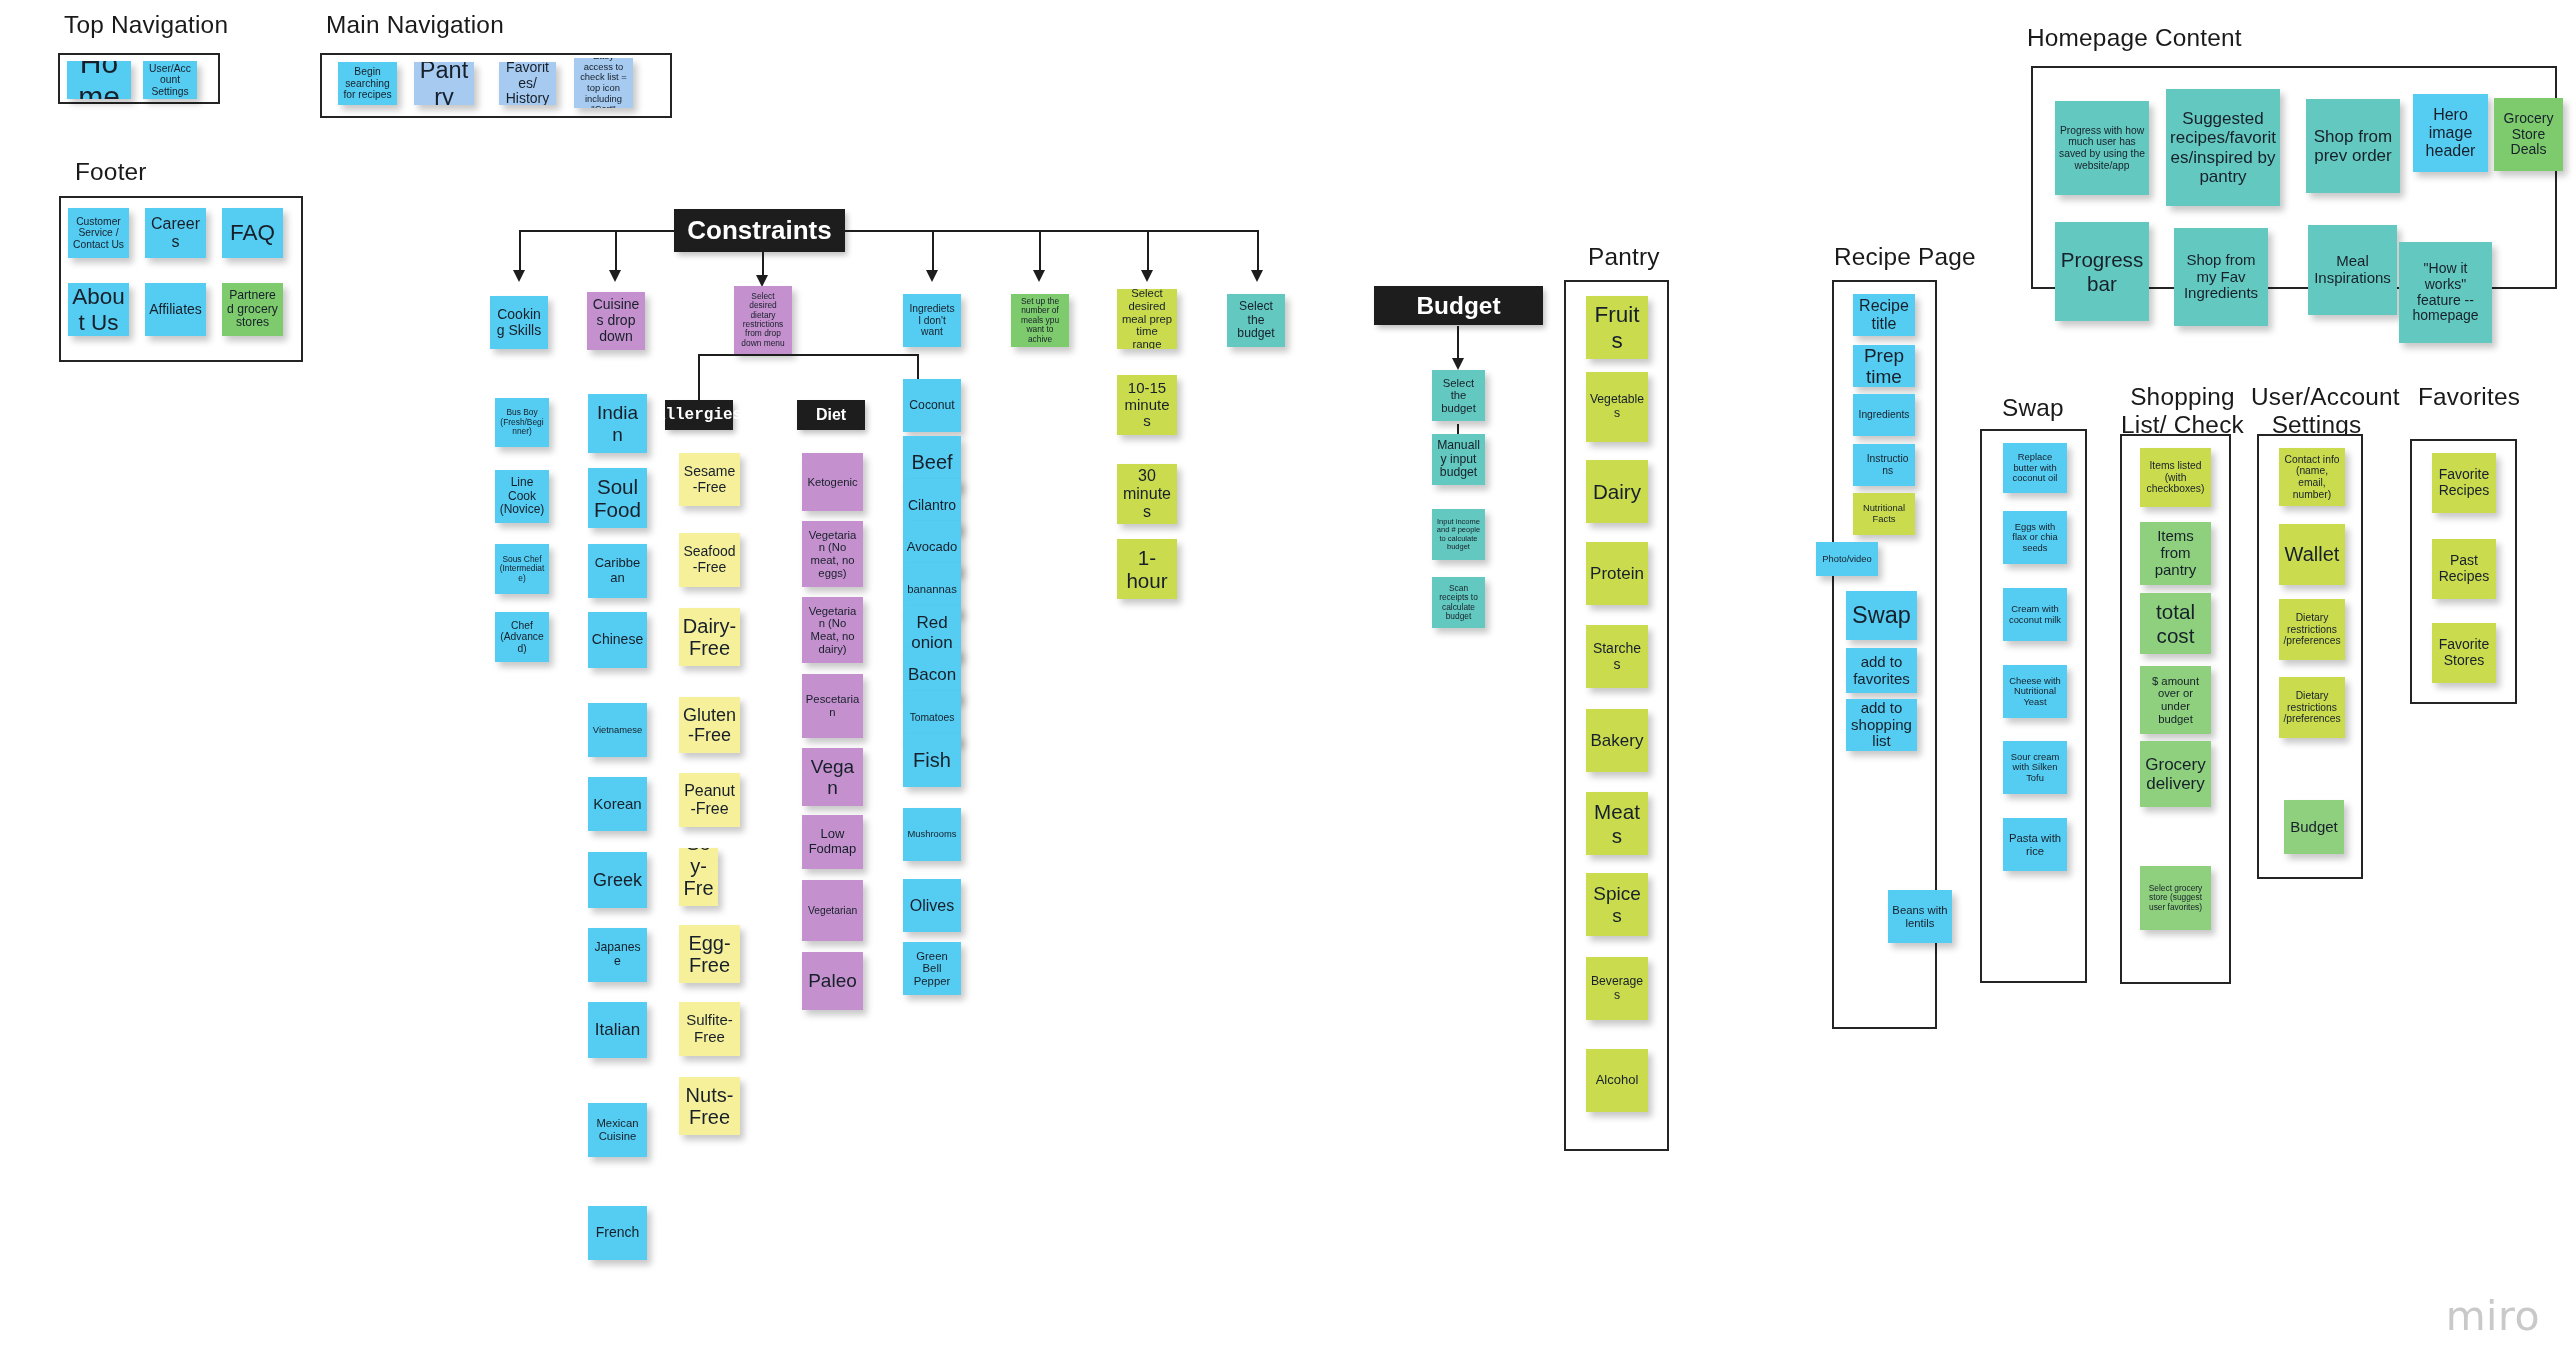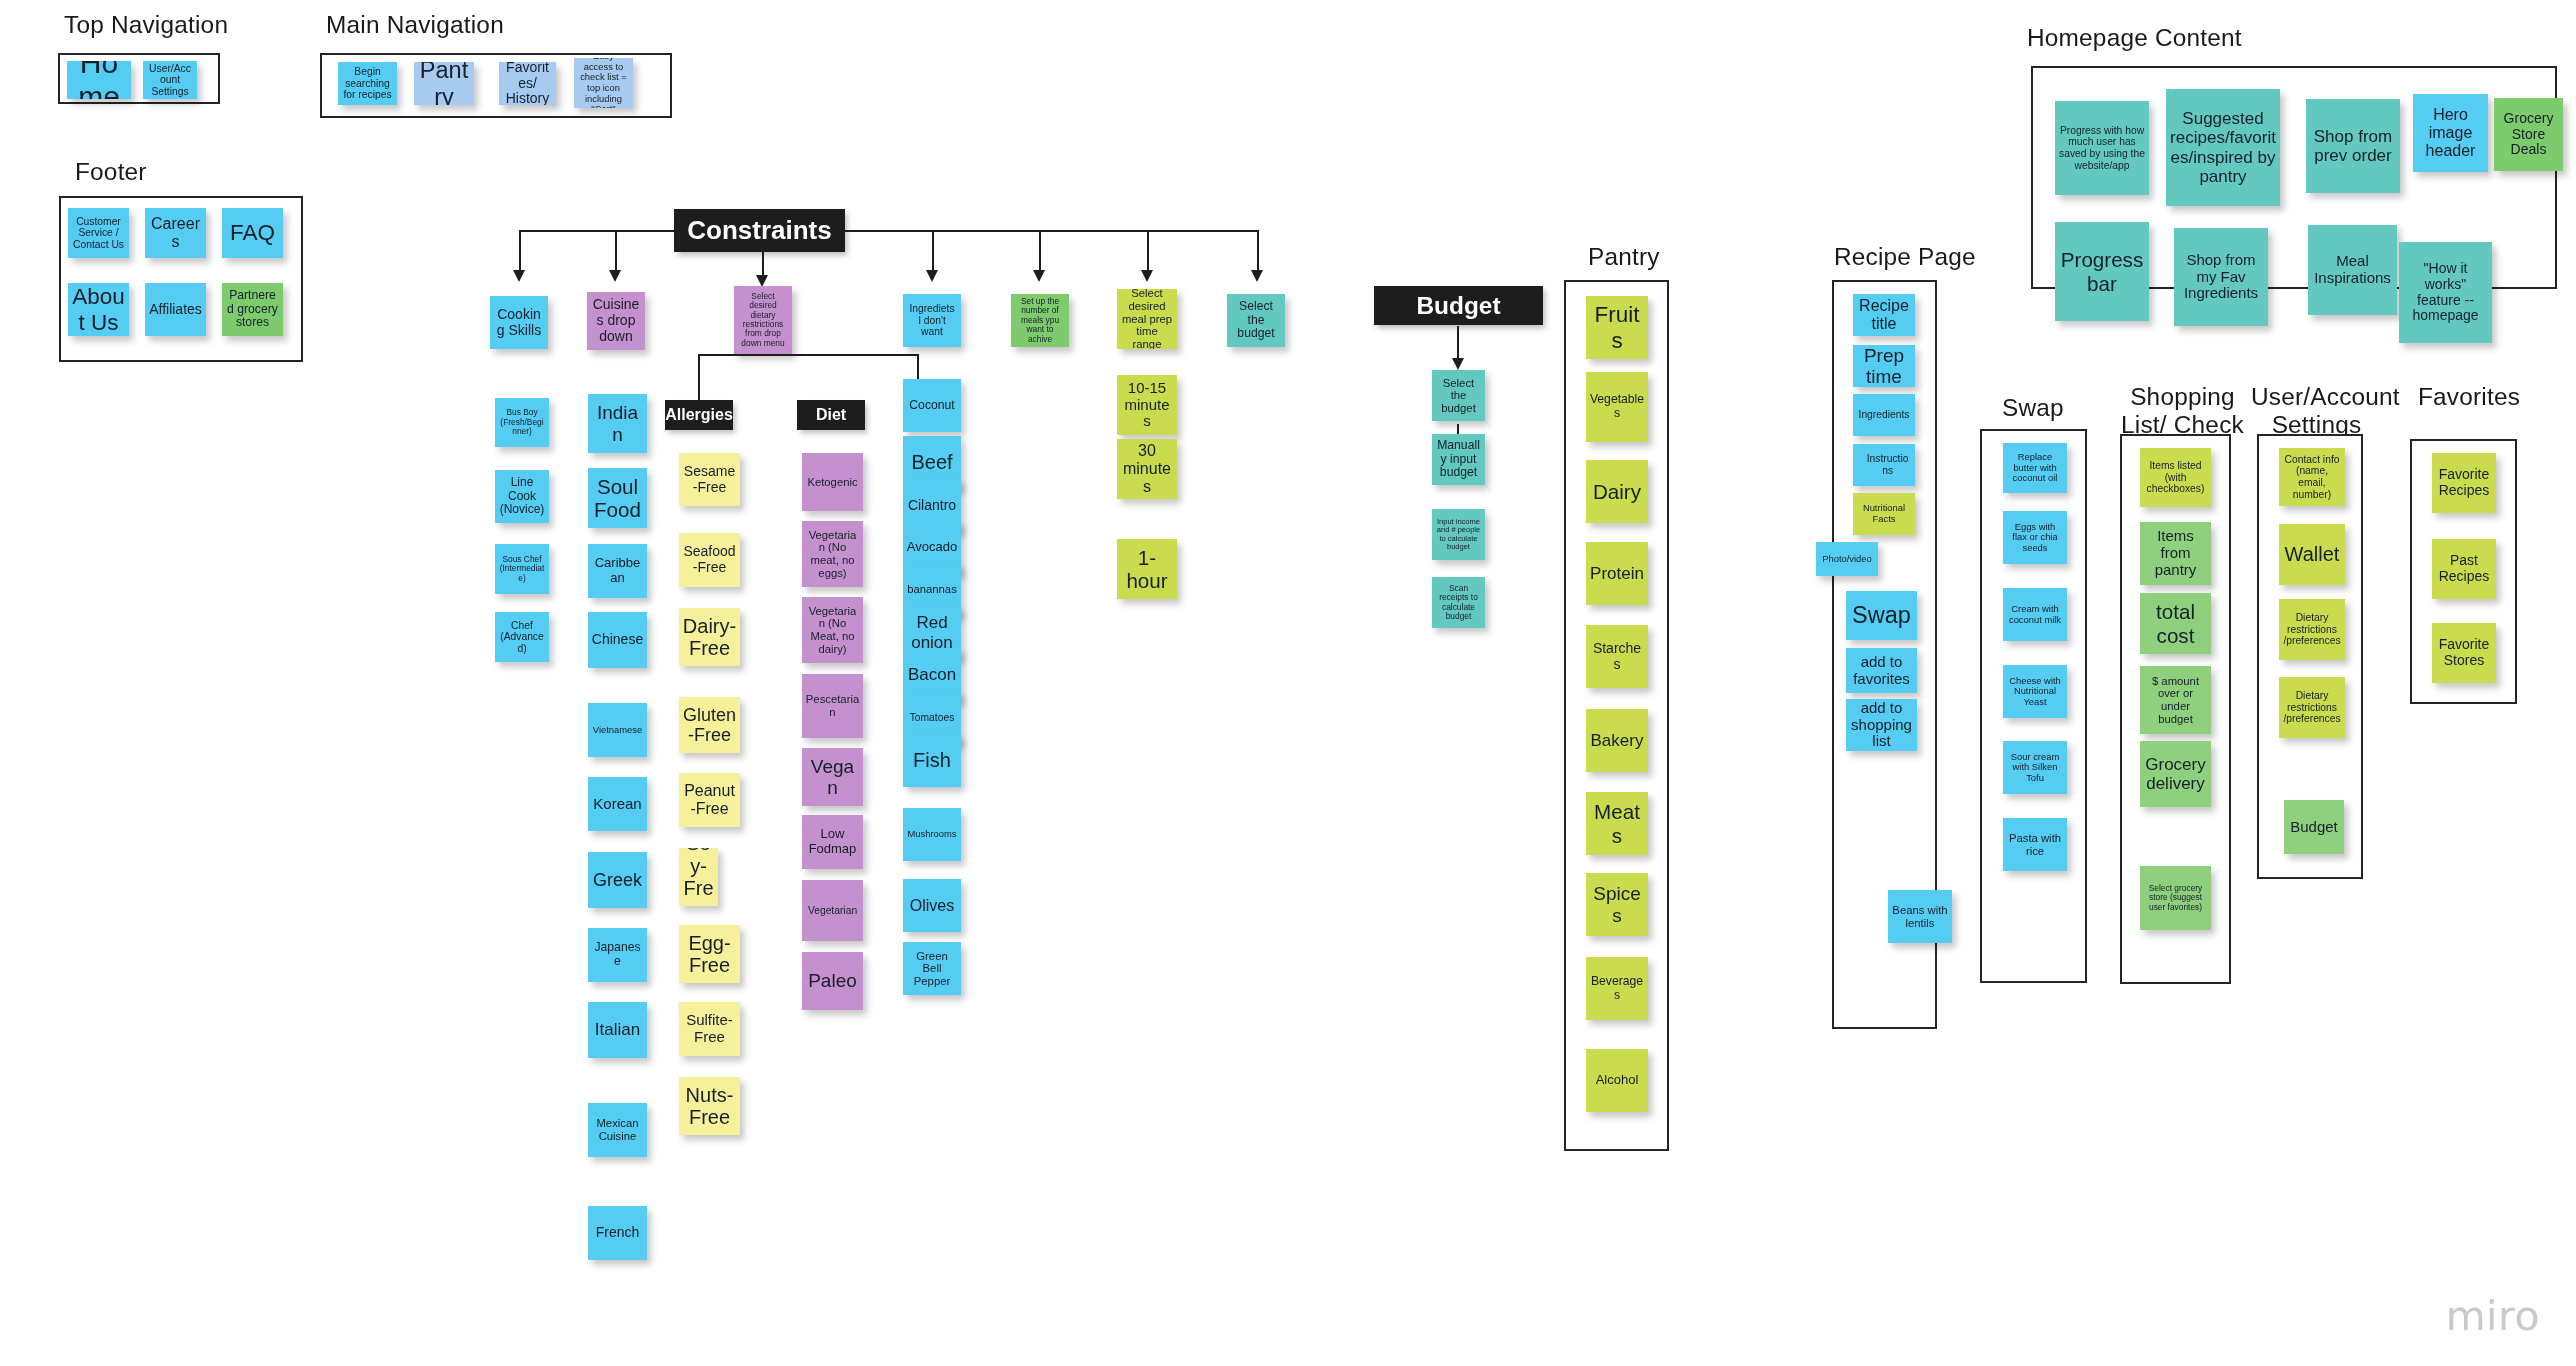--- a/index.html
+++ b/index.html
@@ -178,21 +178,21 @@
   <div class="note blue" style="left:588px; top:1002px; width:59px; height:56px; font-size:17px;">Italian</div>
   <div class="note blue" style="left:588px; top:1103px; width:59px; height:54px; font-size:11.3px;">Mexican Cuisine</div>
   <div class="note blue" style="left:588px; top:1206px; width:59px; height:54px; font-size:14px;">French</div>
 
   <div class="note purple" style="left:734px; top:286px; width:58px; height:68px; font-size:8.4px;">Select desired dietary restrictions from drop down menu</div>
 
   <div class="ln lnh" style="left:698px; top:354px; width:221px;"></div>
   <div class="ln lnv" style="left:698px; top:354px; height:50px;"></div>
   <div class="ln lnv" style="left:917px; top:354px; height:50px;"></div>
 
-  <div class="bar" style="left:665px; top:400px; width:68px; height:30px; font-size:16px;">Allergies</div>
+  <div class="bar" style="left:665px; top:400px; width:68px; height:30px; font-size:16px;font-family:Liberation Mono, monospace;">Allergies</div>
   <div class="bar" style="left:797px; top:400px; width:68px; height:30px; font-size:16px;">Diet</div>
 
   <div class="note yellow" style="left:679px; top:453px; width:61px; height:53px; font-size:14px;">Sesame-Free</div>
   <div class="note yellow" style="left:679px; top:533px; width:61px; height:54px; font-size:14px;">Seafood-Free</div>
   <div class="note yellow" style="left:679px; top:608px; width:61px; height:58px; font-size:20px;">Dairy-Free</div>
   <div class="note yellow" style="left:679px; top:697px; width:61px; height:56px; font-size:18px;">Gluten-Free</div>
   <div class="note yellow" style="left:679px; top:773px; width:61px; height:54px; font-size:16px;">Peanut-Free</div>
   <div class="note yellow" style="left:679px; top:848px; width:39px; height:58px; font-size:20px;">Soy-Free</div>
   <div class="note yellow" style="left:679px; top:925px; width:61px; height:58px; font-size:20px;">Egg-Free</div>
   <div class="note yellow" style="left:679px; top:1002px; width:61px; height:54px; font-size:15px;">Sulfite-Free</div>
@@ -218,21 +218,21 @@
   <div class="note blue" style="left:903px; top:691px; width:58px; height:53px; font-size:10.3px;">Tomatoes</div>
   <div class="note blue" style="left:903px; top:734px; width:58px; height:53px; font-size:20px;">Fish</div>
   <div class="note blue" style="left:903px; top:808px; width:58px; height:53px; font-size:9.4px;">Mushrooms</div>
   <div class="note blue" style="left:903px; top:879px; width:58px; height:53px; font-size:16px;">Olives</div>
   <div class="note blue" style="left:903px; top:942px; width:58px; height:53px; font-size:11.3px;">Green Bell Pepper</div>
 
   <div class="note green" style="left:1011px; top:294px; width:58px; height:53px; font-size:8.4px;">Set up the number of meals ypu want to achive</div>
 
   <div class="note lime" style="left:1117px; top:289px; width:60px; height:60px; font-size:11.3px;">Select desired meal prep time range</div>
   <div class="note lime" style="left:1117px; top:375px; width:60px; height:60px; font-size:15px;">10-15 minutes</div>
-  <div class="note lime" style="left:1117px; top:439px; width:60px; height:60px; font-size:16px;">30 minutes</div>
+  <div class="note lime" style="left:1117px; top:464px; width:60px; height:60px; font-size:16px;">30 minutes</div>
   <div class="note lime" style="left:1117px; top:539px; width:60px; height:60px; font-size:20.6px;">1-hour</div>
 
   <div class="note teal" style="left:1227px; top:294px; width:58px; height:53px; font-size:12.2px;">Select the budget</div>
 
   <div class="bar" style="left:1374px; top:286px; width:169px; height:39px; font-size:24.4px;">Budget</div>
   <div class="ln lnv" style="left:1457px; top:326px; height:35px;"></div>
   <div class="arrow" style="left:1452px; top:358px;"></div>
   <div class="note teal" style="left:1432px; top:370px; width:53px; height:51px; font-size:11.3px;">Select the budget</div>
   <div class="ln lnv" style="left:1457px; top:424px; height:11.3px;"></div>
   <div class="note teal" style="left:1432px; top:434px; width:53px; height:51px; font-size:12.2px;">Manually input budget</div>

